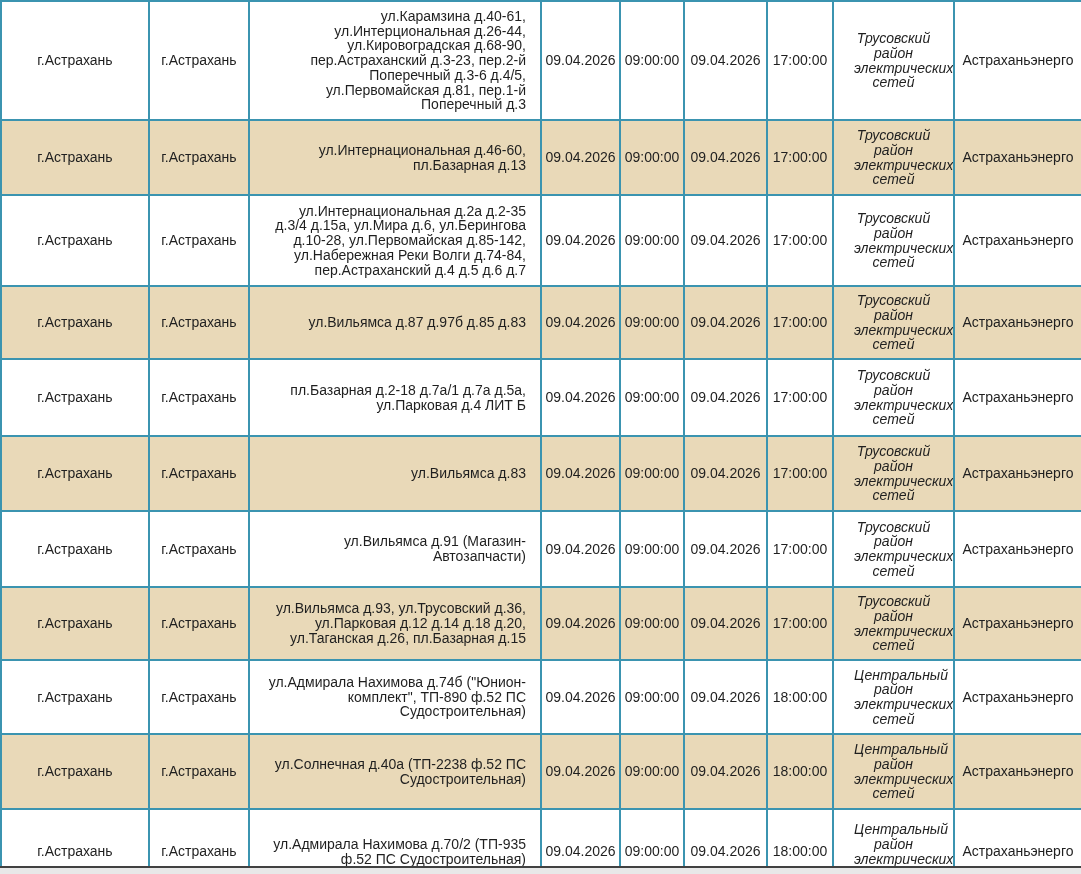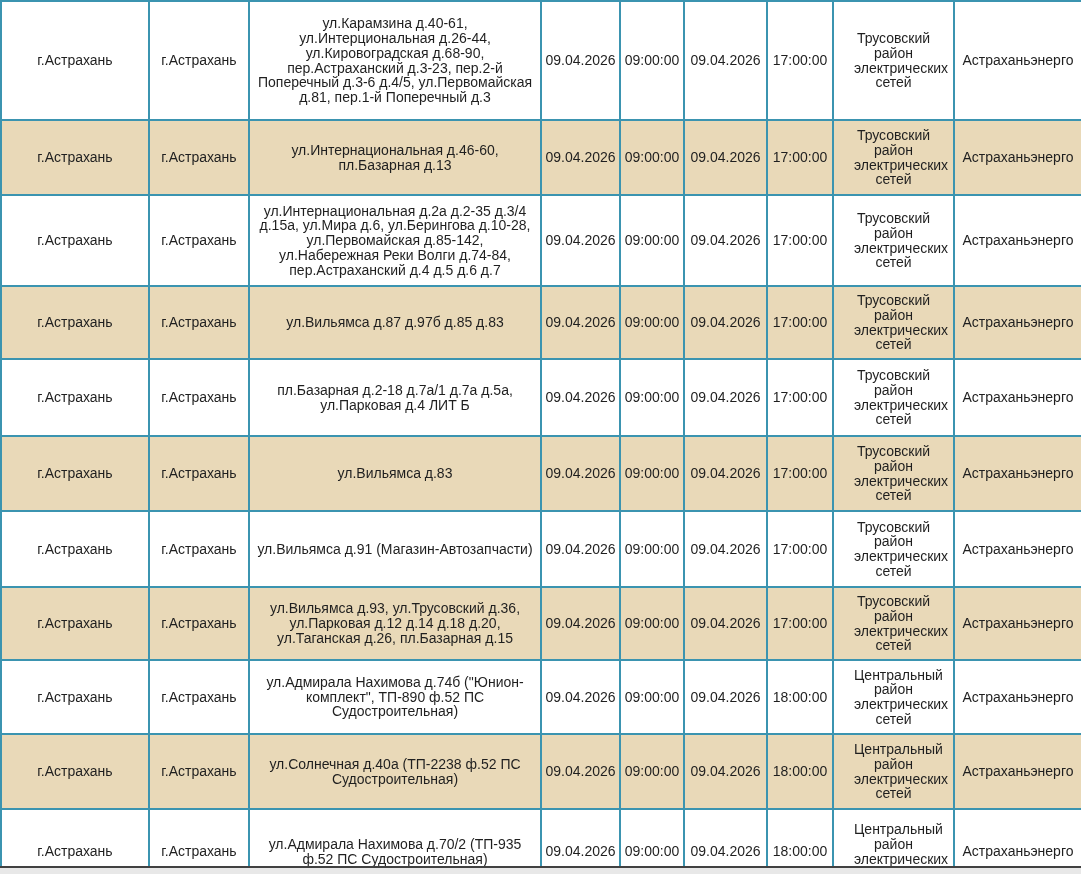--- a/index.html
+++ b/index.html
@@ -35,22 +35,22 @@
   tbody tr:nth-child(2){height:75px;}
   tbody tr:nth-child(3){height:91px;}
   tbody tr:nth-child(4){height:73px;}
   tbody tr:nth-child(5){height:77px;}
   tbody tr:nth-child(6){height:75px;}
   tbody tr:nth-child(7){height:76px;}
   tbody tr:nth-child(8){height:73px;}
   tbody tr:nth-child(9){height:74px;}
   tbody tr:nth-child(10){height:75px;}
   tbody tr:nth-child(11){height:85px;}
-  td.col-addresses{padding:2px 6px;}
-  td.col-district{padding:2px 20px;}
+  td.col-addresses{padding:2px 14px;text-align:right;}
+  td.col-district{padding:2px 20px;font-style:italic;}
   td.col-date_start,td.col-time_start,td.col-date_end,td.col-time_end{
     white-space:nowrap;padding:2px 0;
   }
   td.col-company{padding:20px 2px;}
   .bottom-line{height:2px;background:var(--bottom-line);}
   .bottom-strip{height:6px;background:var(--bottom-strip);}
 </style>
 </head>
 <body>
 

